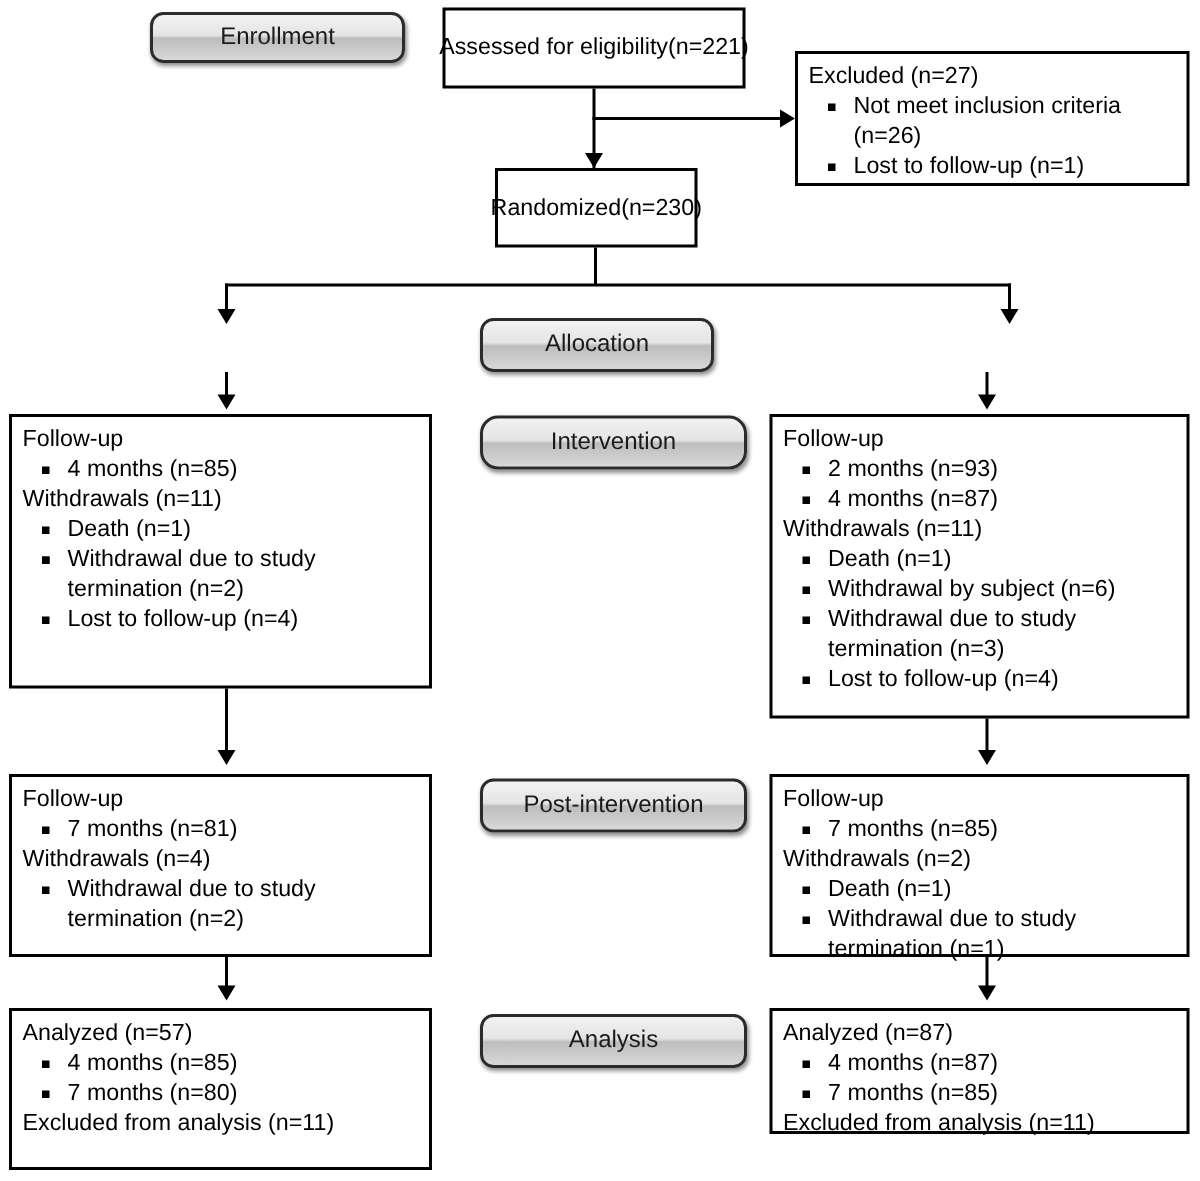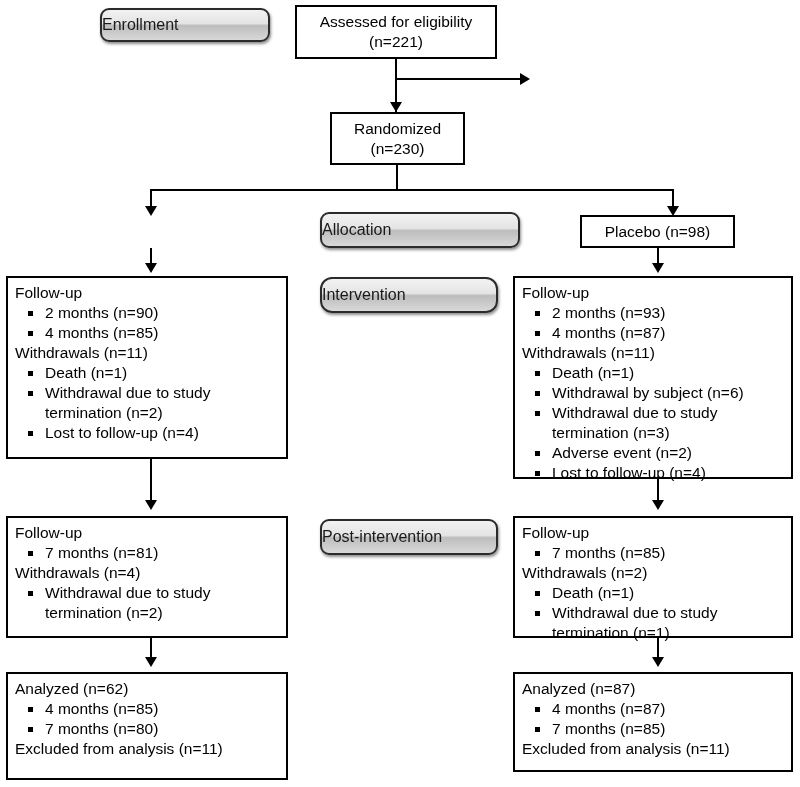--- a/index.html
+++ b/index.html
@@ -25,21 +25,21 @@
     box-sizing: border-box;
     border: 2px solid #000000;
     background: #ffffff;
     font-size: 15.5px;
     line-height: 20px;
     color: #000;
   }
   .box.center {
     text-align: center;
     display: flex;
-    flex-direction: column;
+    flex-direction: row;
     justify-content: center;
     align-items: center;
   }
   .box.pad {
     padding: 5px 7px 5px 7px;
   }
   .box .line {
     white-space: nowrap;
   }
   
@@ -69,21 +69,21 @@
   
   .pill {
     position: absolute;
     box-sizing: border-box;
     border: 2px solid #2b2b2b;
     border-radius: 9px;
     background: linear-gradient(to bottom, #f2f2f2 0%, #e4e4e4 45%, #bdbdbd 52%, #d8d8d8 100%);
     box-shadow: 1px 2px 3px rgba(0,0,0,0.45);
     display: flex;
     align-items: center;
-    justify-content: flex-start;
+    justify-content: center;
     font-size: 16px;
     color: #1a1a1a;
   }
   
   .vline {
     position: absolute;
     width: 2px;
     background: #000;
   }
   .hline {
@@ -115,62 +115,69 @@
 
   <div class="pill" style="left:100px; top:8px; width:170px; height:34px;">
     <span>Enrollment</span>
   </div>
 
   <div class="box center" style="left:295px; top:5px; width:202px; height:54px;">
     <span class="line">Assessed for eligibility</span>
     <span class="line">(n=221)</span>
   </div>
 
+  <div class="box pad" style="left:530px; top:34px; width:263px; height:90px;">
+    <div class="line">Excluded  (n=27)</div>
+    <ul class="items">
+      <li>
+        <span class="bullet"></span>
+        <span>Not meet inclusion criteria</span>
+        <span class="cont">(n=26)</span>
+      </li>
+      <li>
+        <span class="bullet"></span>
+        <span>Lost to follow-up (n=1)</span>
+      </li>
+    </ul>
+  </div>
 
   <div class="vline" style="left:395px; top:59px; height:53px;"></div>
 
   <div class="hline" style="left:395px; top:78px; width:125px;"></div>
   <div class="arrow-right" style="left:520px; top:73px;"></div>
   <div class="arrow-down" style="left:390px; top:102px;"></div>
 
   <div class="box center" style="left:330px; top:112px; width:135px; height:53px;">
     <span class="line">Randomized</span>
     <span class="line">(n=230)</span>
   </div>
 
   <div class="vline" style="left:396px; top:165px; height:25px;"></div>
   <div class="hline" style="left:150px; top:189px; width:524px;"></div>
   <div class="vline" style="left:150px; top:189px; height:25px;"></div>
   <div class="vline" style="left:672px; top:189px; height:25px;"></div>
   <div class="arrow-down" style="left:145px; top:206px;"></div>
   <div class="arrow-down" style="left:667px; top:206px;"></div>
 
 
-  <div class="pill" style="left:320px; top:212px; width:200px; height:36px;">
+  <div class="pill" style="left:320px; top:212px; width:156px; height:36px;">
     <span>Allocation</span>
   </div>
 
-  <div class="box center" style="left:580px; top:215px; width:155px; height:33px;">
-    <span class="line">Placebo  (n=98)</span>
-  </div>
 
   <div class="vline" style="left:150px; top:248px; height:18px;"></div>
   <div class="arrow-down" style="left:145px; top:263px;"></div>
   <div class="vline" style="left:657px; top:248px; height:18px;"></div>
   <div class="arrow-down" style="left:652px; top:263px;"></div>
 
   <div class="box pad" style="left:6px; top:276px; width:282px; height:183px;">
     <div class="line">Follow-up</div>
     <ul class="items">
       <li>
         <span class="bullet"></span>
-        <span>2 months (n=90)</span>
-      </li>
-      <li>
-        <span class="bullet"></span>
         <span>4 months (n=85)</span>
       </li>
     </ul>
     <div class="line">Withdrawals  (n=11)</div>
     <ul class="items">
       <li>
         <span class="bullet"></span>
         <span>Death (n=1)</span>
       </li>
       <li>
@@ -211,24 +218,20 @@
         <span>Death (n=1)</span>
       </li>
       <li>
         <span class="bullet"></span>
         <span>Withdrawal  by subject (n=6)</span>
       </li>
       <li>
         <span class="bullet"></span>
         <span>Withdrawal  due to study</span>
         <span class="cont">termination (n=3)</span>
-      </li>
-      <li>
-        <span class="bullet"></span>
-        <span>Adverse event (n=2)</span>
       </li>
       <li>
         <span class="bullet"></span>
         <span>Lost to follow-up (n=4)</span>
       </li>
     </ul>
   </div>
 
   <div class="vline" style="left:150px; top:459px; height:44px;"></div>
   <div class="arrow-down" style="left:145px; top:500px;"></div>
@@ -278,36 +281,39 @@
       </li>
     </ul>
   </div>
 
   <div class="vline" style="left:150px; top:638px; height:22px;"></div>
   <div class="arrow-down" style="left:145px; top:657px;"></div>
   <div class="vline" style="left:657px; top:638px; height:22px;"></div>
   <div class="arrow-down" style="left:652px; top:657px;"></div>
 
   <div class="box pad" style="left:6px; top:672px; width:282px; height:108px;">
-    <div class="line">Analyzed (n=62)</div>
+    <div class="line">Analyzed (n=57)</div>
     <ul class="items">
       <li>
         <span class="bullet"></span>
         <span>4 months (n=85)</span>
       </li>
       <li>
         <span class="bullet"></span>
         <span>7 months (n=80)</span>
       </li>
     </ul>
     <div class="line">Excluded  from analysis (n=11)</div>
   </div>
 
-
-  <div class="box pad" style="left:513px; top:672px; width:280px; height:100px;">
+  <div class="pill" style="left:320px; top:676px; width:178px; height:36px;">
+    <span>Analysis</span>
+  </div>
+
+  <div class="box pad" style="left:513px; top:672px; width:280px; height:84px;">
     <div class="line">Analyzed (n=87)</div>
     <ul class="items">
       <li>
         <span class="bullet"></span>
         <span>4 months (n=87)</span>
       </li>
       <li>
         <span class="bullet"></span>
         <span>7 months (n=85)</span>
       </li>

